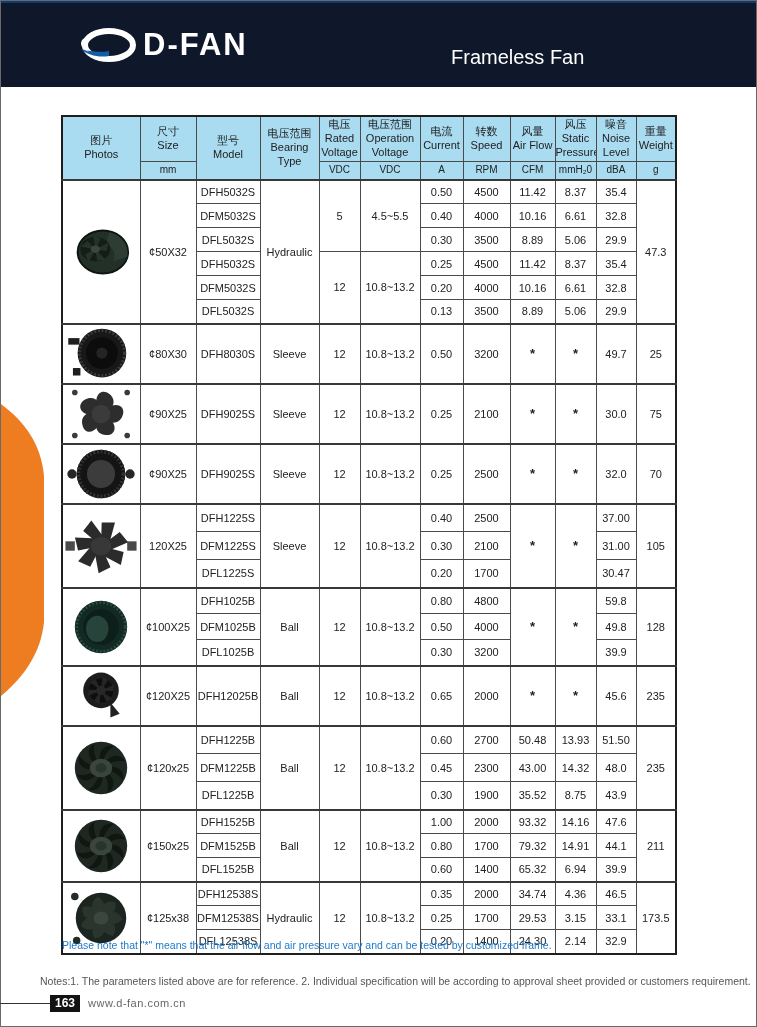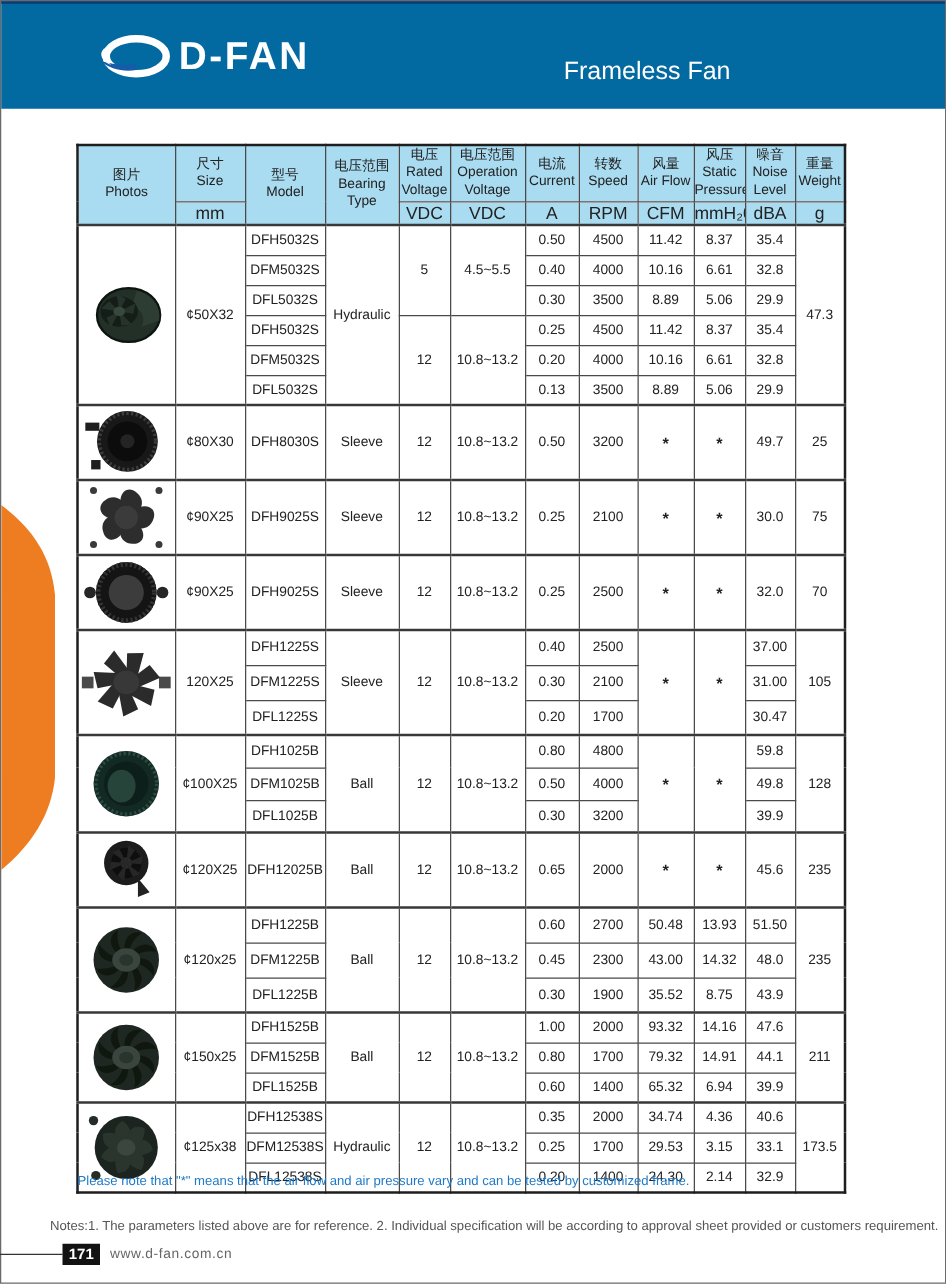--- a/index.html
+++ b/index.html
@@ -2,40 +2,40 @@
 <html><head>
 <meta charset="utf-8">
 <style>
   html,body{margin:0;padding:0;}
   body{
     width:757px;height:1027px;position:relative;background:#fff;
     font-family:"Liberation Sans",sans-serif;overflow:hidden;
   }
   .page-frame{position:absolute;left:0;top:0;right:0;bottom:0;border:1px solid #6a6a6a;pointer-events:none;}
   
-  .top-bar{position:absolute;left:1px;right:1px;top:1px;height:84px;background:#0369a1;border-top:2px solid #0d3b70;}
+  .top-bar{position:absolute;left:1px;right:1px;top:1px;height:84px;background:#0f172a;border-top:2px solid #0d3b70;}
   .logo-wrap{position:absolute;left:78px;top:22px;display:flex;align-items:center;}
   .logo-mark{width:58px;height:40px;}
   .brand-text{color:#fff;font-size:31px;font-weight:bold;letter-spacing:2px;margin-left:6px;}
   .title-zh{position:absolute;left:295px;top:18px;color:#fff;font-size:40px;letter-spacing:4px;font-weight:500;}
   .title-en{position:absolute;left:450px;top:43px;color:#fff;font-size:20px;}
   
   .side-tab{position:absolute;left:1px;top:398px;width:48px;height:304px;}
   .side-tab-label{
     position:absolute;left:11px;top:455px;color:#fff;font-size:15px;letter-spacing:1px;
     writing-mode:vertical-rl;white-space:nowrap;
   }
   
   .table-wrap{position:absolute;left:61px;top:115px;}
   table{border-collapse:collapse;table-layout:fixed;width:614px;}
   th,td{border:1px solid #4a4a4a;text-align:center;vertical-align:middle;
         font-size:11px;color:#222;padding:0;overflow:hidden;}
   table{border:2px solid #1e1e1e;}
   thead th{background:#a9dbf1;font-weight:normal;line-height:1.25;}
-  thead .unit-row th{height:17px;font-size:14px;}
+  thead .unit-row th{height:17px;font-size:10px;}
   tbody tr.sub td{border-top:1px solid #9b9b9b;}
   tbody tr.group-first td{border-top:2px solid #383838;}
   td.star{font-size:13px;font-weight:bold;}
   td.photo-cell svg{display:block;margin:0 auto;}
   
   .note-star{position:absolute;left:62px;top:939px;font-size:10.5px;color:#1e7ac9;}
   .notes{position:absolute;left:40px;top:975px;font-size:10.5px;color:#555;}
   .page-line{position:absolute;left:0;top:1003px;width:50px;height:1px;background:#333;}
   .page-badge{position:absolute;left:50px;top:995px;width:30px;height:17px;background:#121212;
               color:#fff;font-size:12px;font-weight:bold;text-align:center;line-height:17px;}
@@ -490,21 +490,21 @@
           </td>
           <td rowspan="3">¢125x38</td>
           <td>DFH12538S</td>
           <td rowspan="3">Hydraulic</td>
           <td rowspan="3">12</td>
           <td rowspan="3">10.8~13.2</td>
           <td>0.35</td>
           <td>2000</td>
           <td>34.74</td>
           <td>4.36</td>
-          <td>40.6</td>
+          <td>46.5</td>
           <td rowspan="3">173.5</td>
         </tr>
         <tr class="sub" style="height: 24px;">
           <td>DFM12538S</td>
           <td>0.25</td>
           <td>1700</td>
           <td>29.53</td>
           <td>3.15</td>
           <td>33.1</td>
         </tr>
@@ -516,14 +516,14 @@
           <td>2.14</td>
           <td>32.9</td>
         </tr>
       </tbody>
   </table>
 </div>
 
 <div class="note-star">Please note that  "*" means that the air flow and air pressure vary and can be tested by customized frame.</div>
 <div class="notes">Notes:1. The parameters listed above are for reference.   2. Individual specification will be according to approval sheet provided or customers requirement.</div>
 <div class="page-line"></div>
-<div class="page-badge">171</div>
+<div class="page-badge">163</div>
 <div class="website">www.d-fan.com.cn</div>
 
 </body></html>

